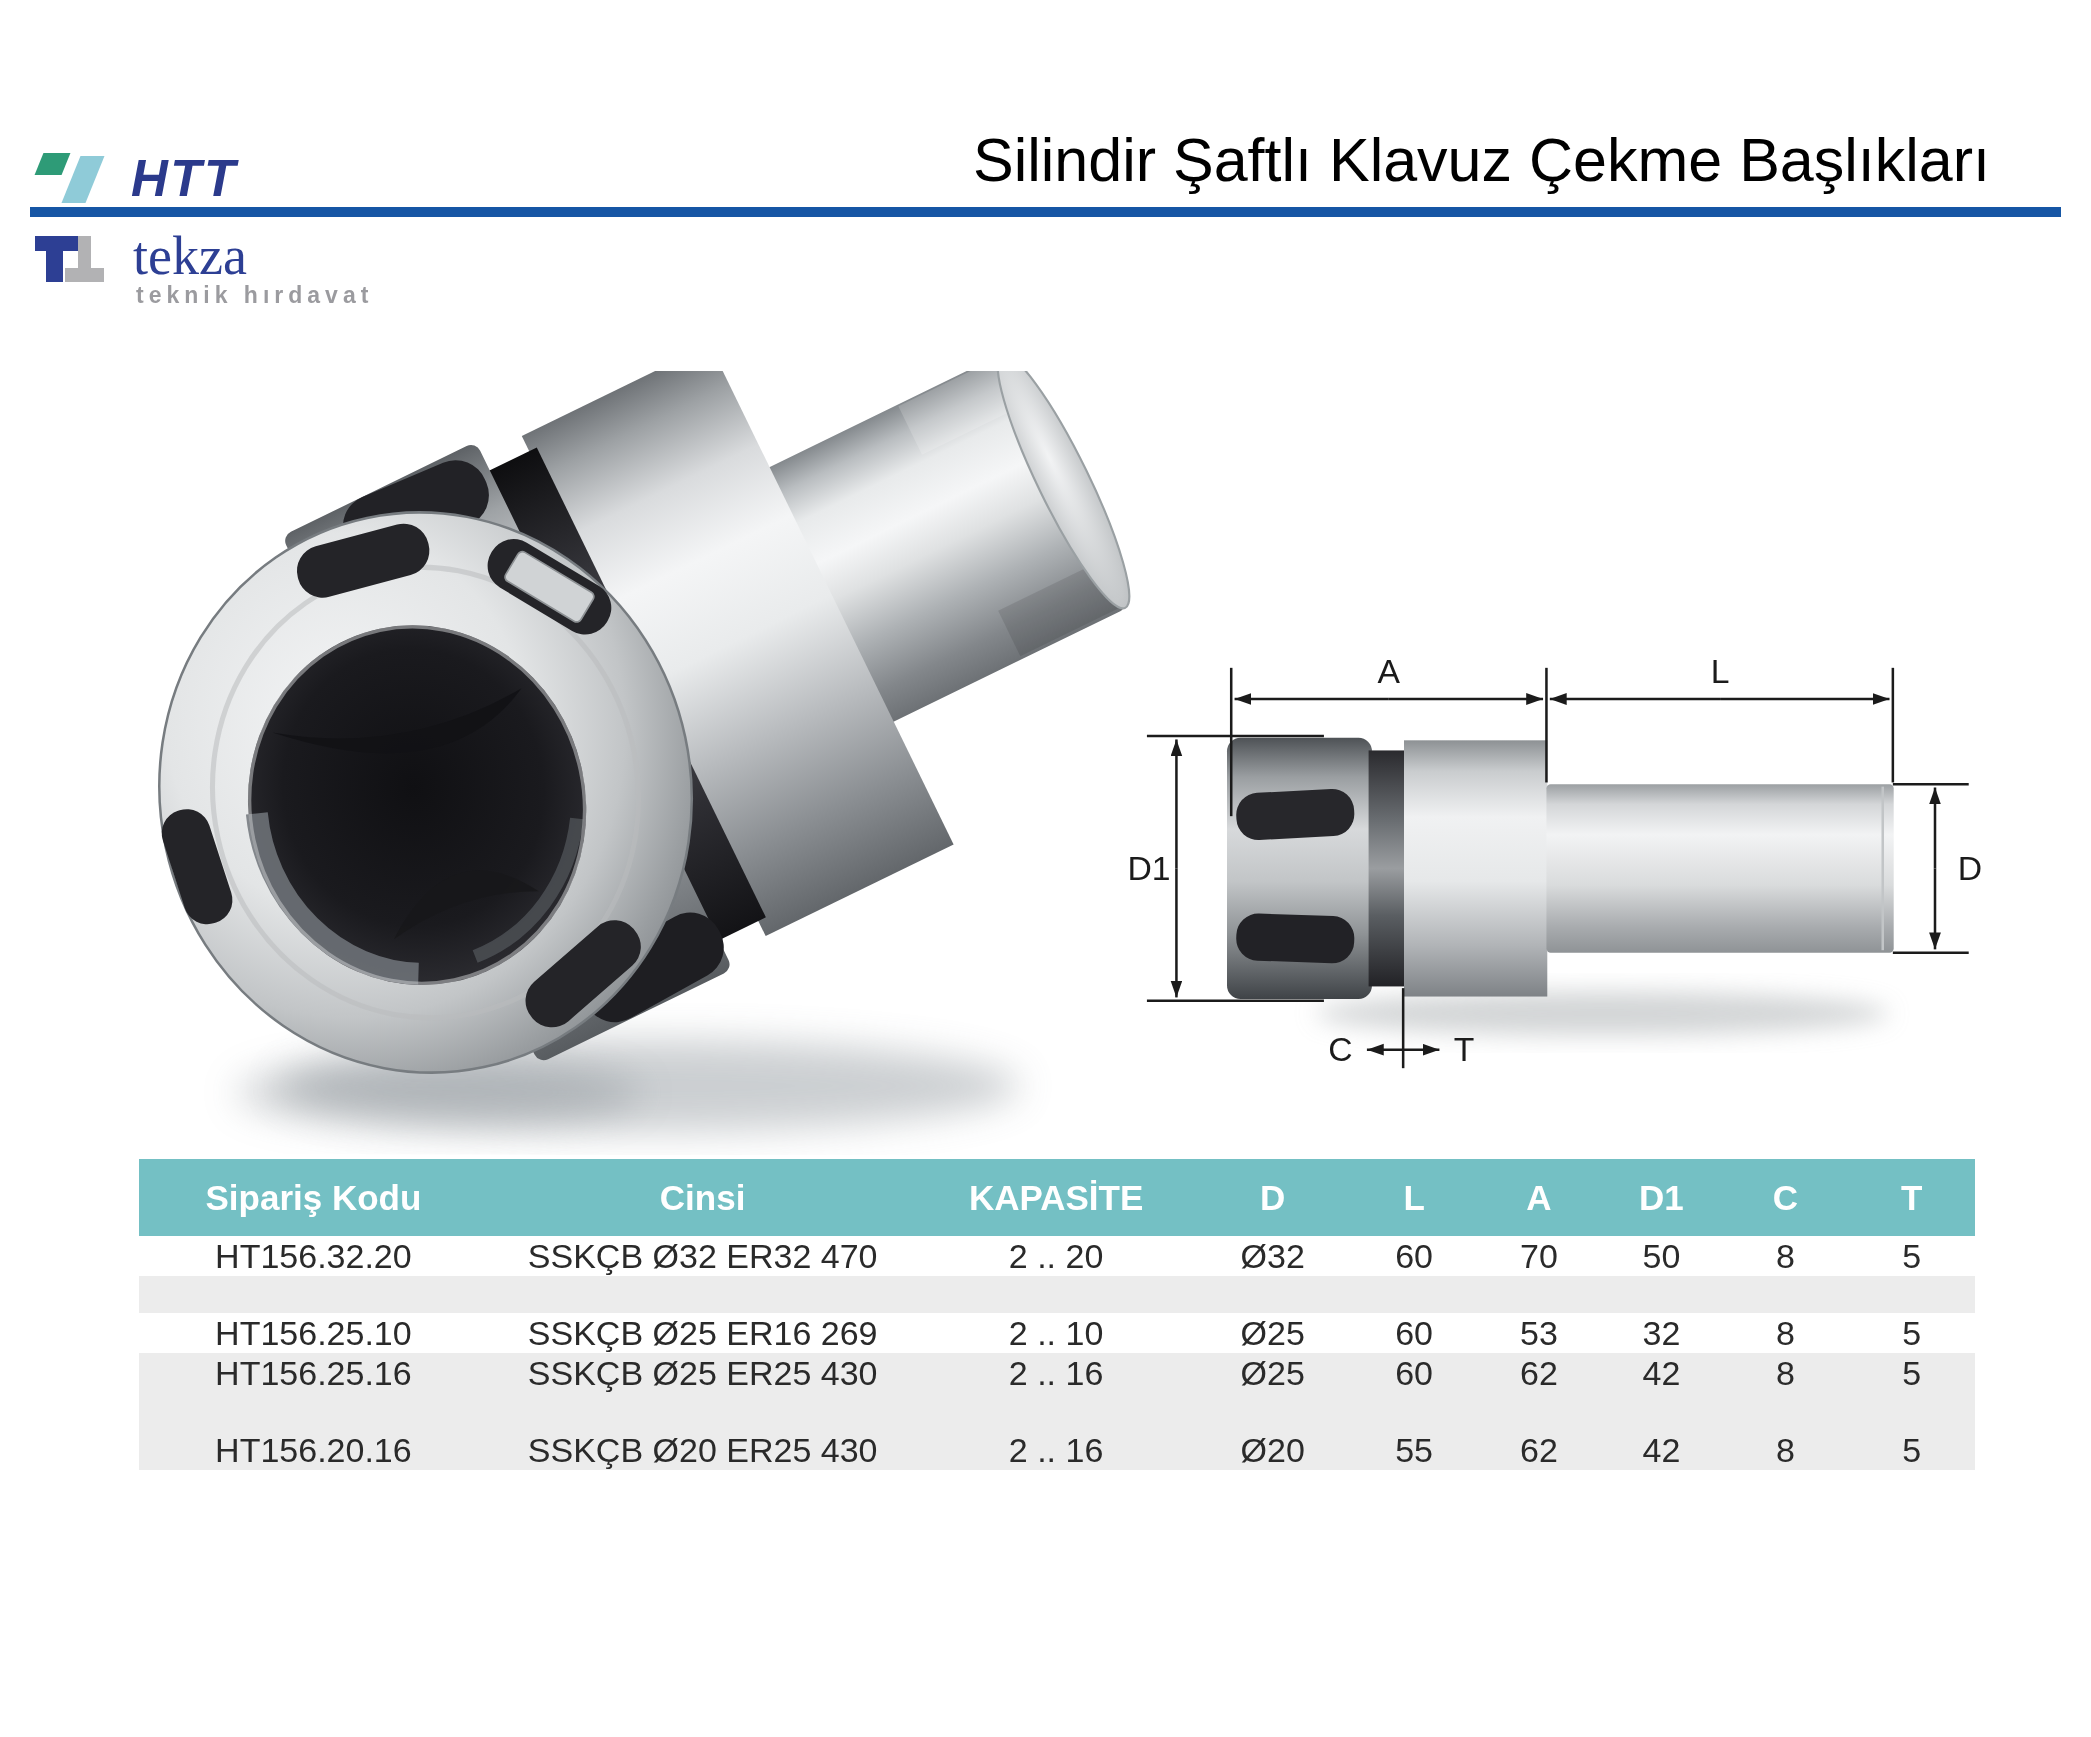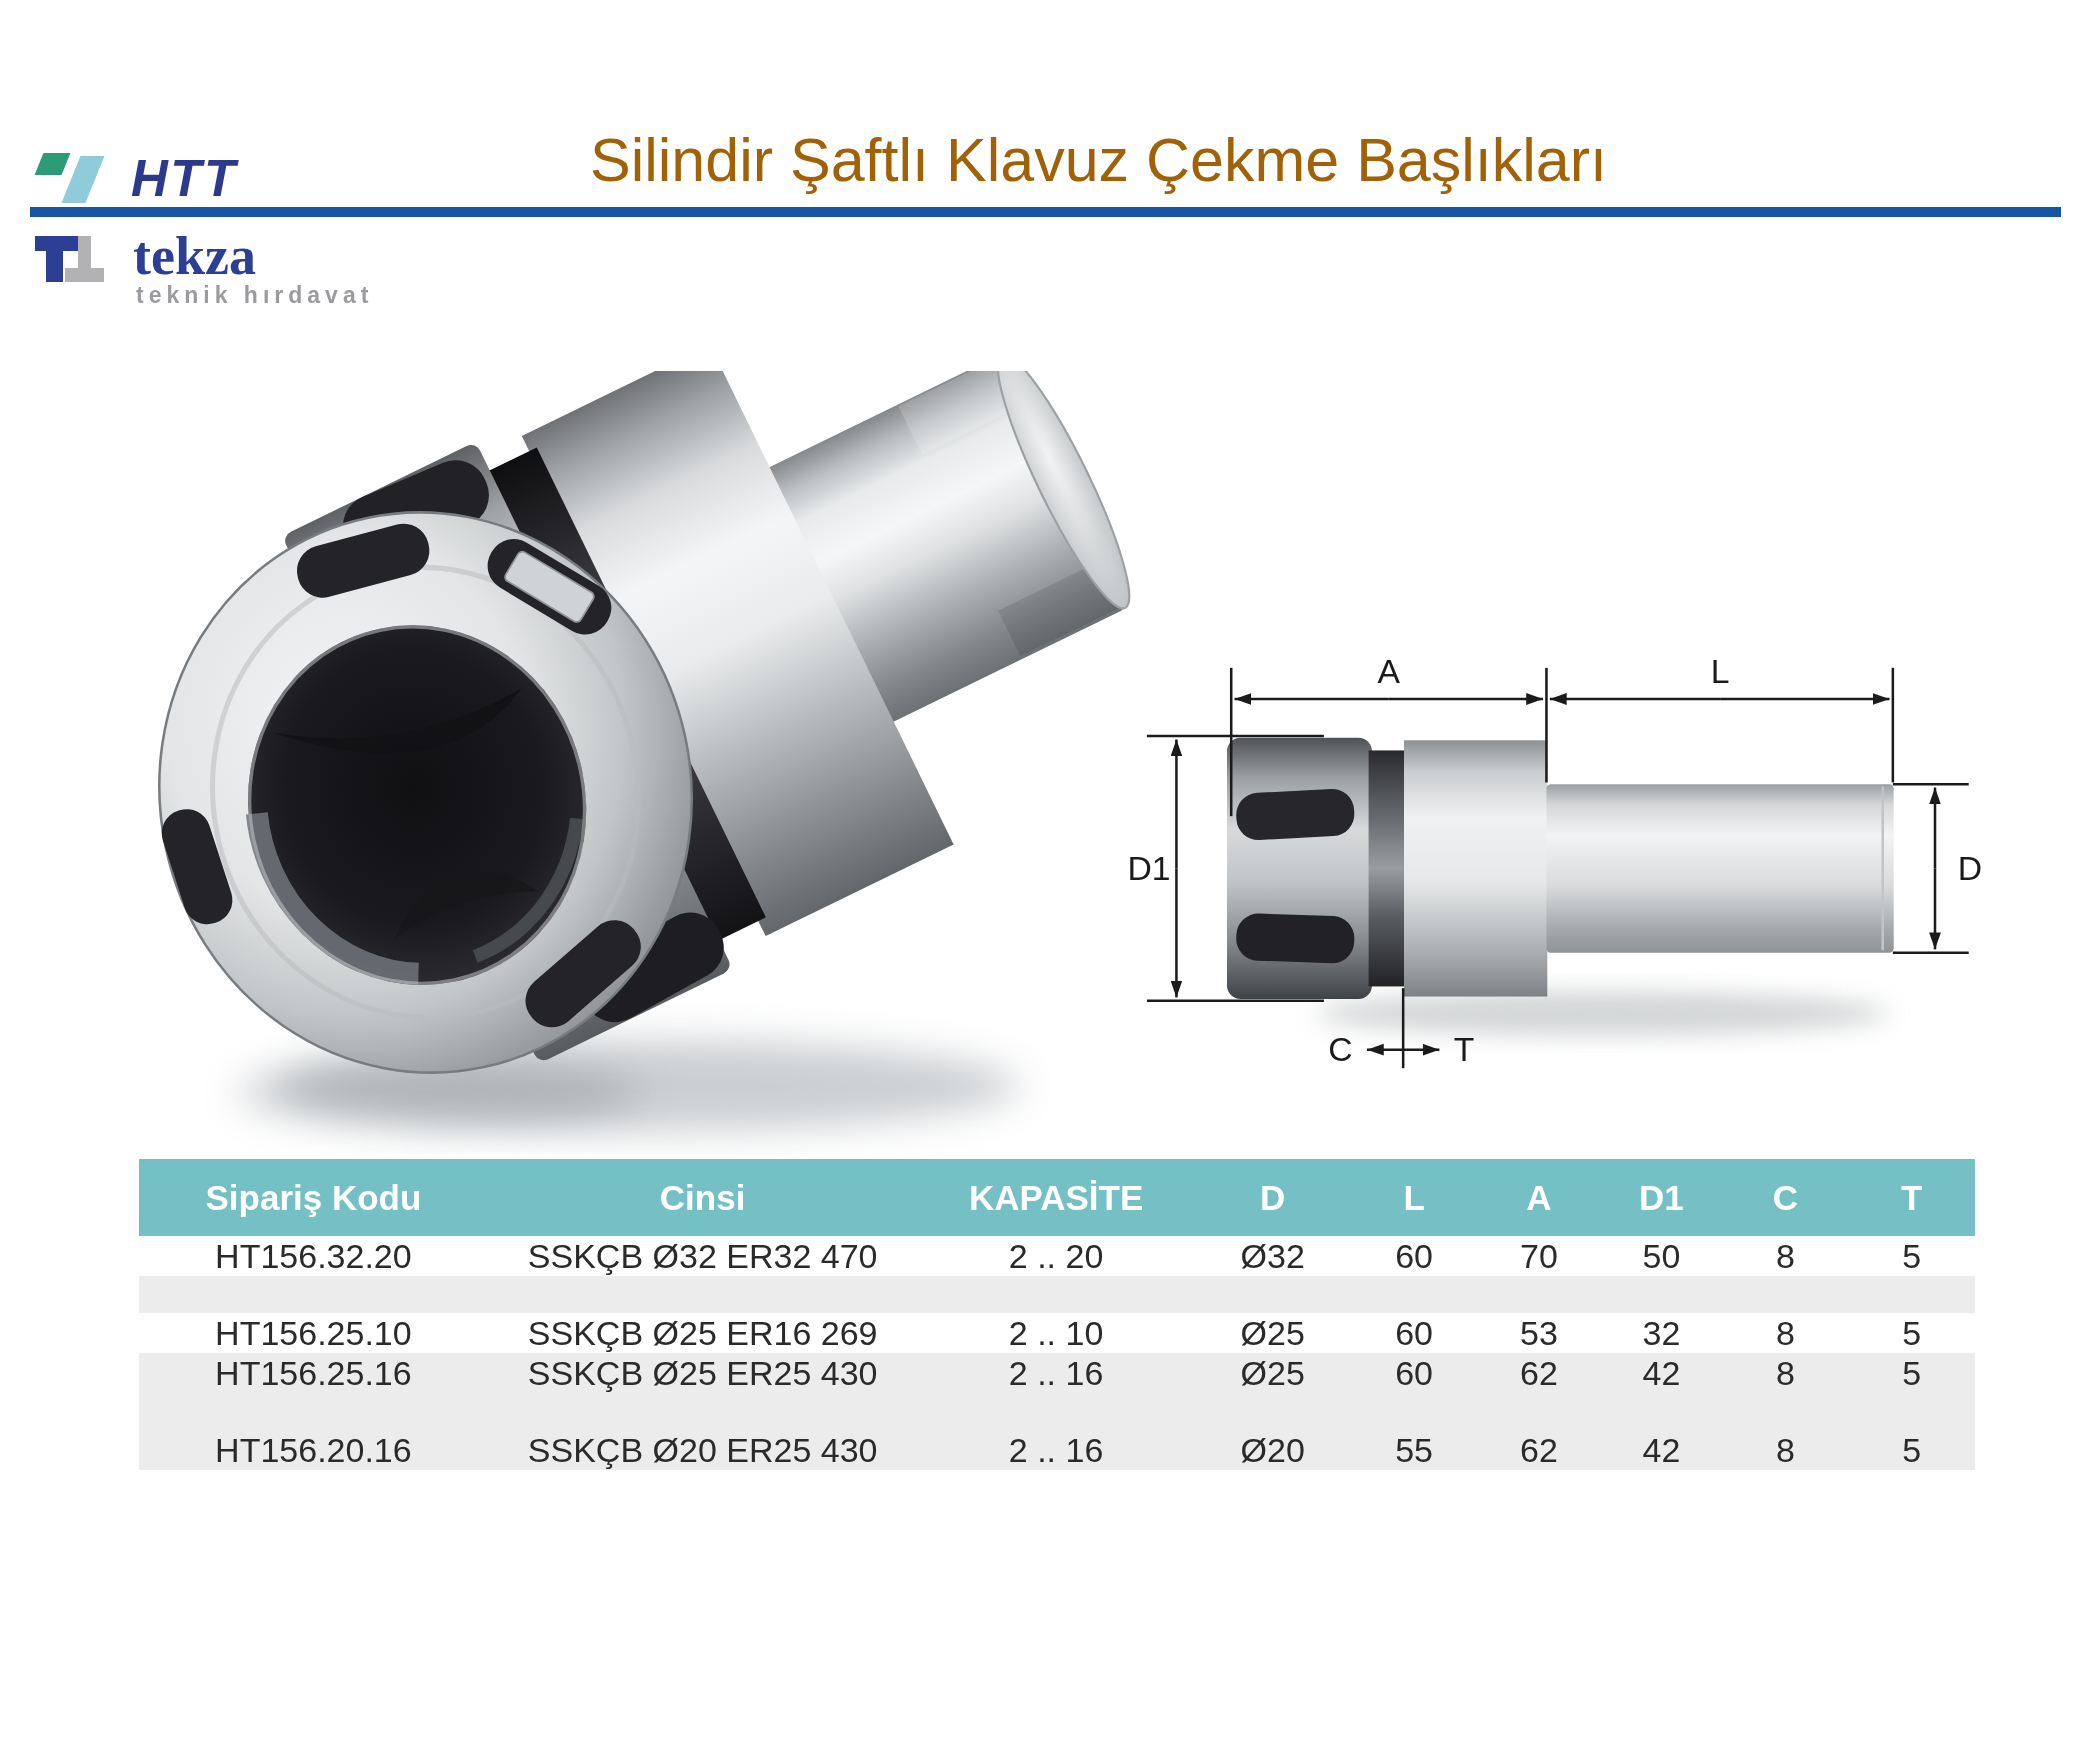--- a/index.html
+++ b/index.html
@@ -5,28 +5,28 @@
   html,body{margin:0;padding:0;}
   body{
     width:2091px;height:1737px;position:relative;background:#ffffff;
     font-family:"Liberation Sans",sans-serif;overflow:hidden;
   }
   
   .htt-logo{position:absolute;left:32px;top:148px;height:67px;}
   .htt-mark-green{position:absolute;left:6.7px;top:5px;width:27px;height:22px;background:#2E9B77;transform:skewX(-22deg);}
   .htt-mark-blue{position:absolute;left:39px;top:8.4px;width:23.6px;height:47px;background:#8FCBD8;transform:skewX(-22deg);}
   .htt-text{position:absolute;left:71px;top:0px;font-size:51px;font-weight:bold;font-style:italic;color:#2B3A8C;letter-spacing:2.5px;line-height:61px;margin-left:28px;}
-  .page-title{position:absolute;left:590px;top:125px;width:1400px;text-align:left;font-size:61px;color:#a16207;white-space:nowrap;}
+  .page-title{position:absolute;left:590px;top:125px;width:1400px;text-align:right;font-size:61px;color:#000000;white-space:nowrap;}
   .blue-rule{position:absolute;left:29.5px;top:207px;width:2031px;height:10px;background:#1656A5;}
   .tekza-logo{position:absolute;left:25px;top:226px;width:354px;height:93px;}
   .tz-blue-bar{position:absolute;left:10px;top:10px;width:43px;height:15px;background:#2D3F94;}
   .tz-blue-stem{position:absolute;left:21px;top:10px;width:17px;height:46px;background:#2D3F94;}
   .tz-gray-stem{position:absolute;left:53px;top:10px;width:12.6px;height:32px;background:#B2B2B4;}
   .tz-gray-bar{position:absolute;left:40px;top:42px;width:39px;height:14.3px;background:#B2B2B4;}
-  .tz-name{position:absolute;left:108px;top:3.4px;font-family:"Liberation Serif",serif;font-weight:bold;font-size:54px;color:#2D3F94;line-height:54px;}
+  .tz-name{position:absolute;left:108px;top:3.4px;font-family:"Liberation Serif",serif;font-weight:normal;font-size:54px;color:#2D3F94;line-height:54px;}
   .tz-tagline{position:absolute;left:111px;top:56px;font-family:Liberation Sans, sans-serif;font-weight:bold;font-size:23px;color:#9B9B9F;letter-spacing:5px;}
   
   .product-photo{position:absolute;left:126px;top:371px;width:1029px;height:784px;}
   .dimension-drawing{position:absolute;left:1130px;top:624px;width:961px;height:531px;}
   .dim-label{font-family:"Liberation Sans",sans-serif;font-size:40px;fill:#1b1b1b;}
   
   .spec-table-wrap{position:absolute;left:139px;top:1159px;width:1836px;}
   table.spec{width:100%;border-collapse:collapse;table-layout:fixed;}
   table.spec th{
     background:#74C0C4;color:#ffffff;font-weight:bold;font-size:35px;

